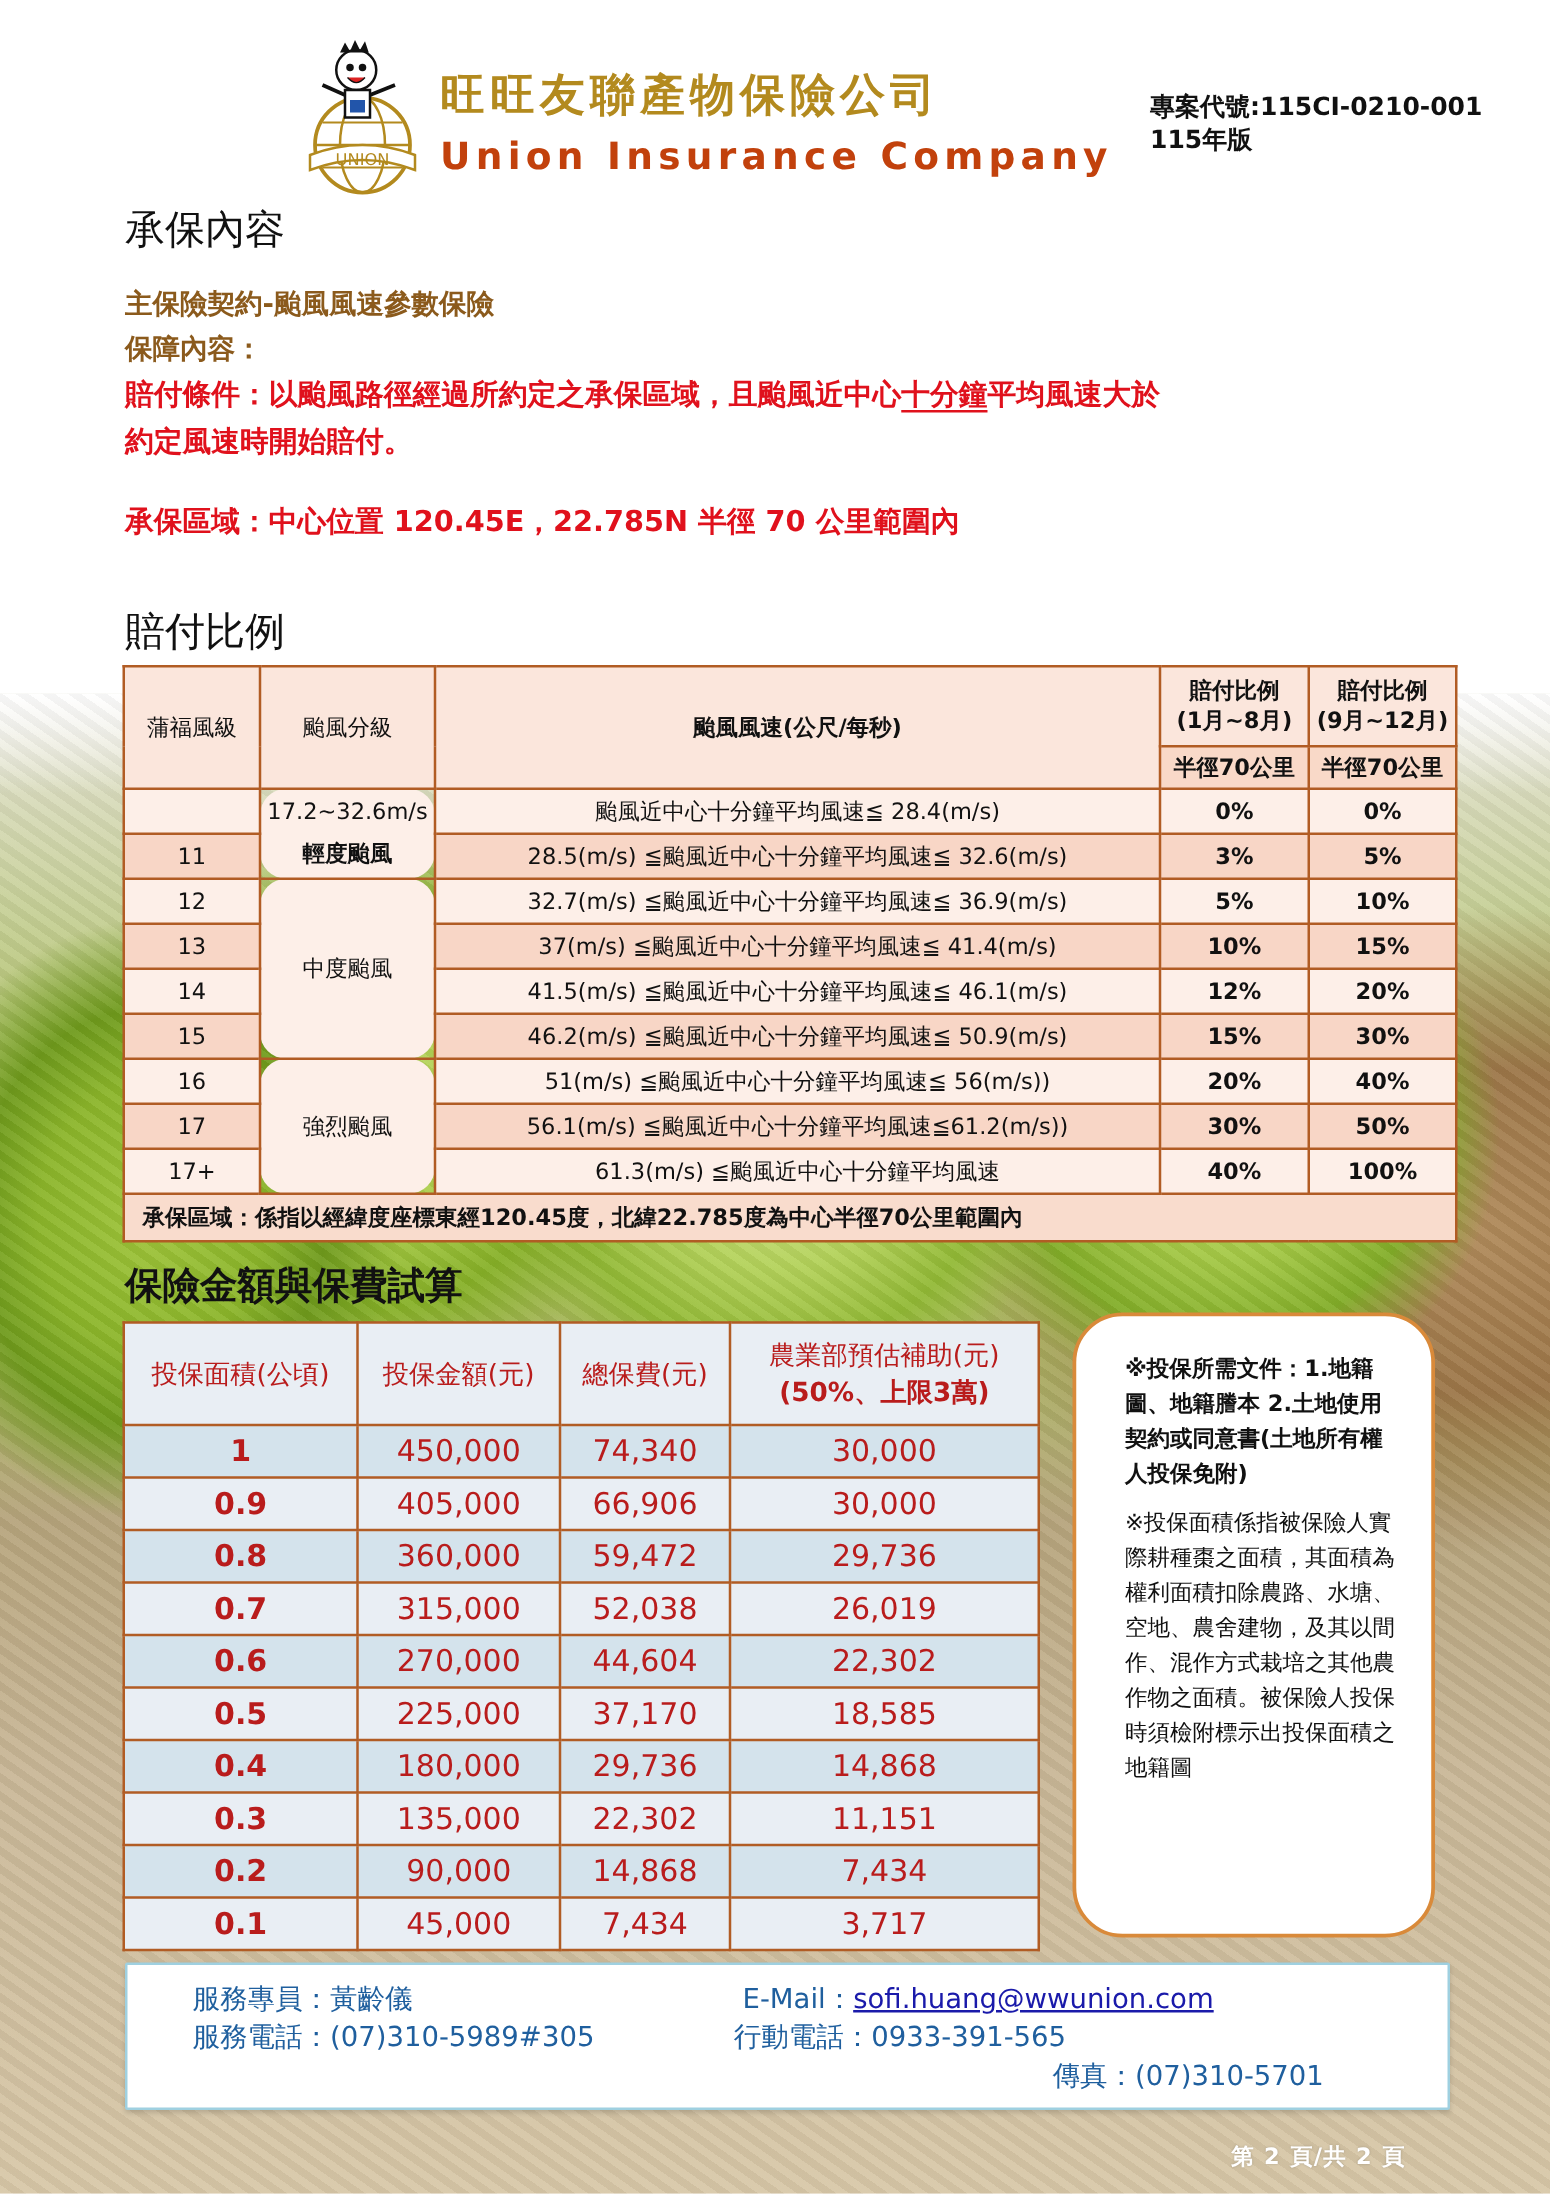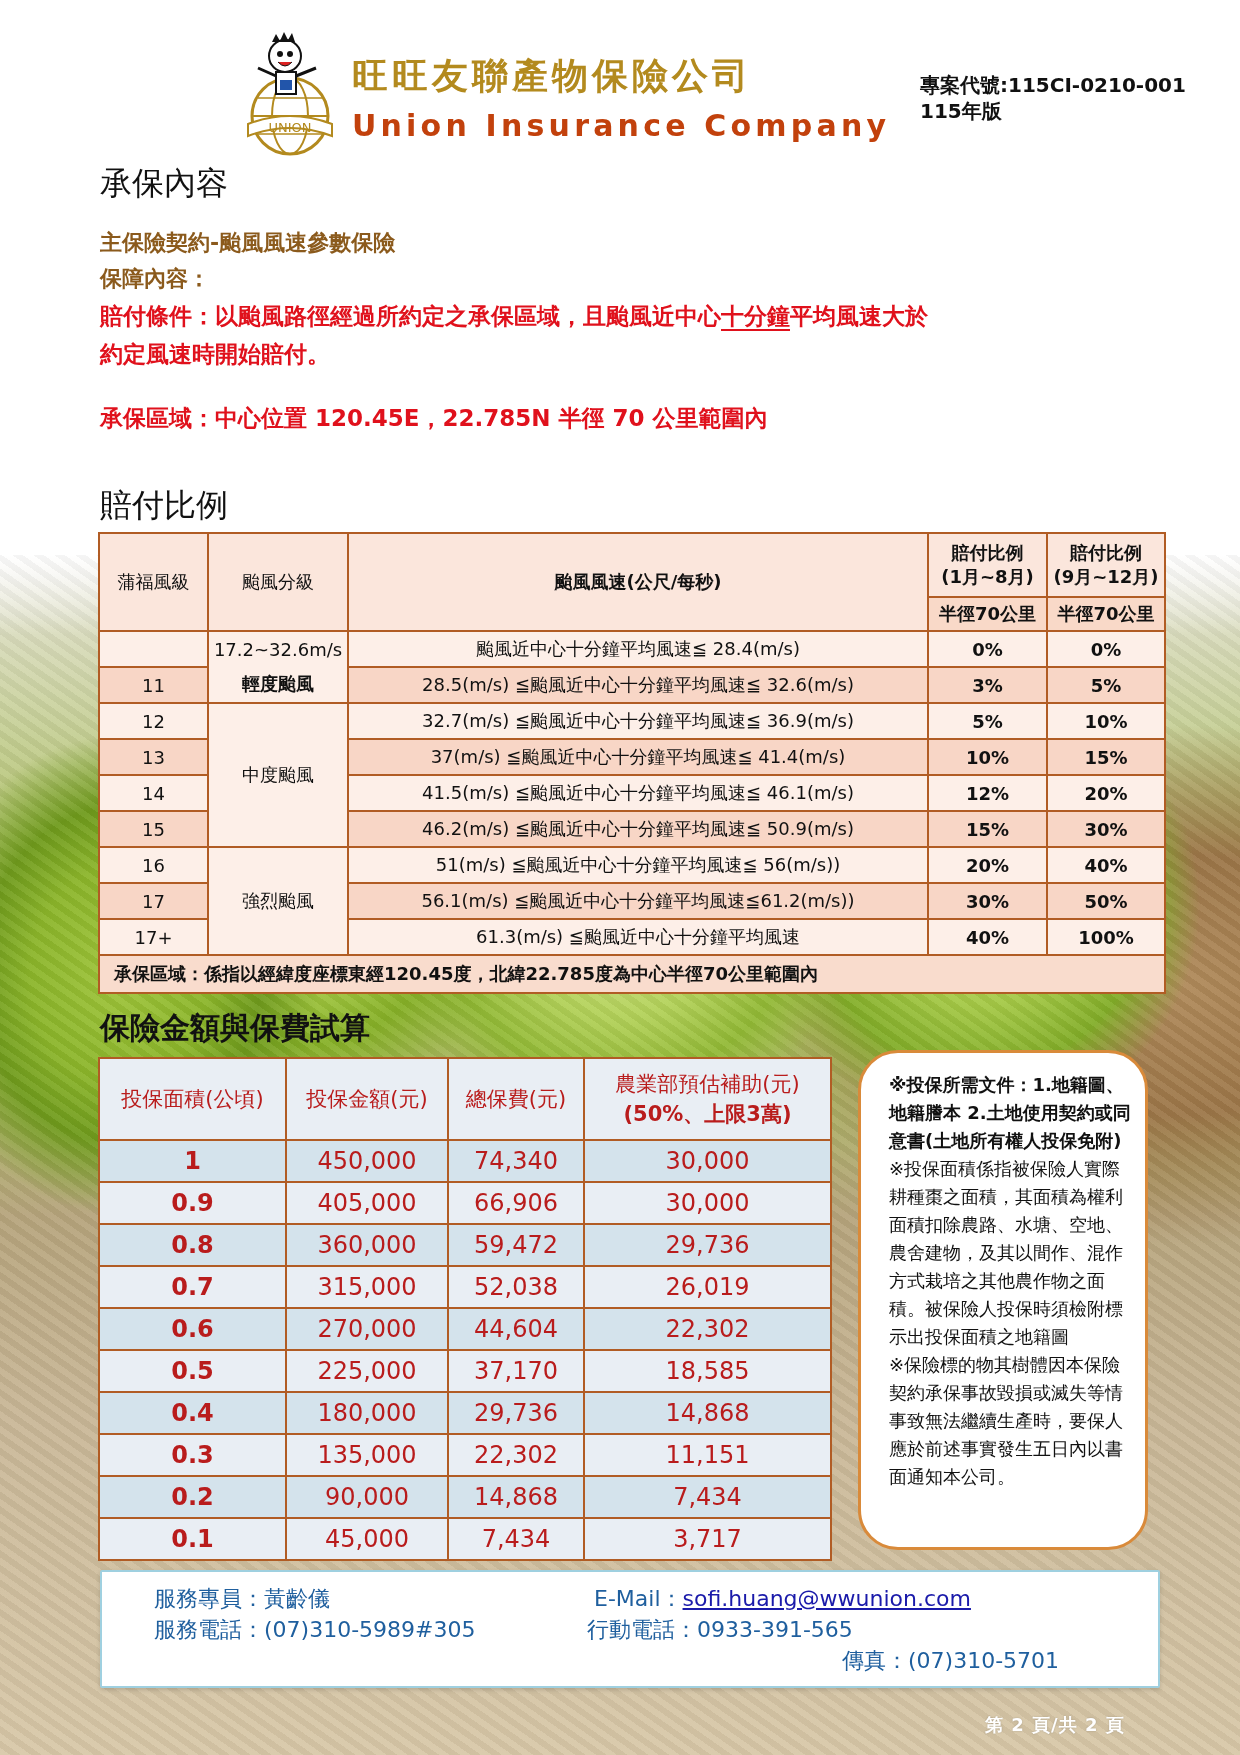--- a/index.html
+++ b/index.html
@@ -48,21 +48,21 @@
   table { border-collapse: collapse; }
   .payout {
     position: absolute; left: 98px; top: 532px; width: 1066px; table-layout: fixed;
     font-size: 18px; color: #111;
   }
   .payout td, .payout th { border: 2px solid #b15c24; text-align: center; padding: 0; font-weight: normal; }
   .payout .hdr { background: #fbe6dc; height: 62px; }
   .payout .hdr2 { background: #f9d9c8; height: 32px; font-weight: bold; }
   .payout .r-light td { background: #fdefe8; }
   .payout .r-dark td { background: #f8d6c6; }
-  .payout td.mid { background: #fdefe8 !important; }
+  .payout td.mid { background: #fdefe8 !important; border-radius: 21px; }
   .payout .pct { font-weight: bold; }
   .payout .note-row td { background: #f9dccd; text-align: left; font-weight: bold; font-size: 18px; height: 36px; padding-left: 14px; }
 
   
   .premium {
     position: absolute; left: 98px; top: 1057px; width: 732px; table-layout: fixed;
     font-size: 24px; color: #b91c1c;
   }
   .premium td, .premium th { border: 2px solid #b15c24; text-align: center; padding: 0; }
   .premium th { background: #e9eef4; font-size: 21px; font-weight: normal; height: 80px; line-height: 30px; }
@@ -71,21 +71,21 @@
   .premium td { height: 40px; }
   .premium td.area { font-weight: bold; }
 
   
   .note-card {
     position: absolute; left: 858px; top: 1050px; width: 290px; height: 500px;
     background: #ffffff; border: 3px solid #d98a3a; border-radius: 40px;
     box-sizing: border-box; padding: 18px 14px 0 28px; font-size: 18px; line-height: 28px; color: #111;
   }
   .note-card .bold { font-weight: bold; }
-  .note-card p { margin: 0; }
+  .note-card p { margin: 11px; }
 
   
   .contact {
     position: absolute; left: 100px; top: 1570px; width: 1060px; height: 118px;
     background: #ffffff; border: 2px solid #9fd0e0; border-radius: 2px; box-sizing: border-box;
     box-shadow: 0 2px 4px rgba(0,0,0,0.15);
   }
   .contact .line { position: absolute; font-size: 22px; color: #1f5f9e; white-space: nowrap; }
   .contact a { color: #1a1aaa; text-decoration: underline; }
 
@@ -302,21 +302,20 @@
           <td>45,000</td>
           <td>7,434</td>
           <td>3,717</td>
         </tr>
   </tbody>
     </table>
 
   <div class="note-card">
     <p class="bold">※投保所需文件：1.地籍圖、地籍謄本 2.土地使用契約或同意書(土地所有權人投保免附)</p>
     <p>※投保面積係指被保險人實際耕種棗之面積，其面積為權利面積扣除農路、水塘、空地、農舍建物，及其以間作、混作方式栽培之其他農作物之面積。被保險人投保時須檢附標示出投保面積之地籍圖</p>
-    <p>※保險標的物其樹體因本保險契約承保事故毀損或滅失等情事致無法繼續生產時，要保人應於前述事實發生五日內以書面通知本公司。</p>
   </div>
 
   <div class="contact">
     <div class="line" style="left:52px; top:12px;">服務專員：黃齡儀</div>
     <div class="line" style="left:492px; top:12px;">
       <span>E-Mail：</span><a href="#">sofi.huang@wwunion.com</a>
     </div>
     <div class="line" style="left:52px; top:43px;">服務電話：(07)310-5989#305</div>
     <div class="line" style="left:485px; top:43px;">行動電話：0933-391-565</div>
     <div class="line" style="left:740px; top:74px;">傳真：(07)310-5701</div>

